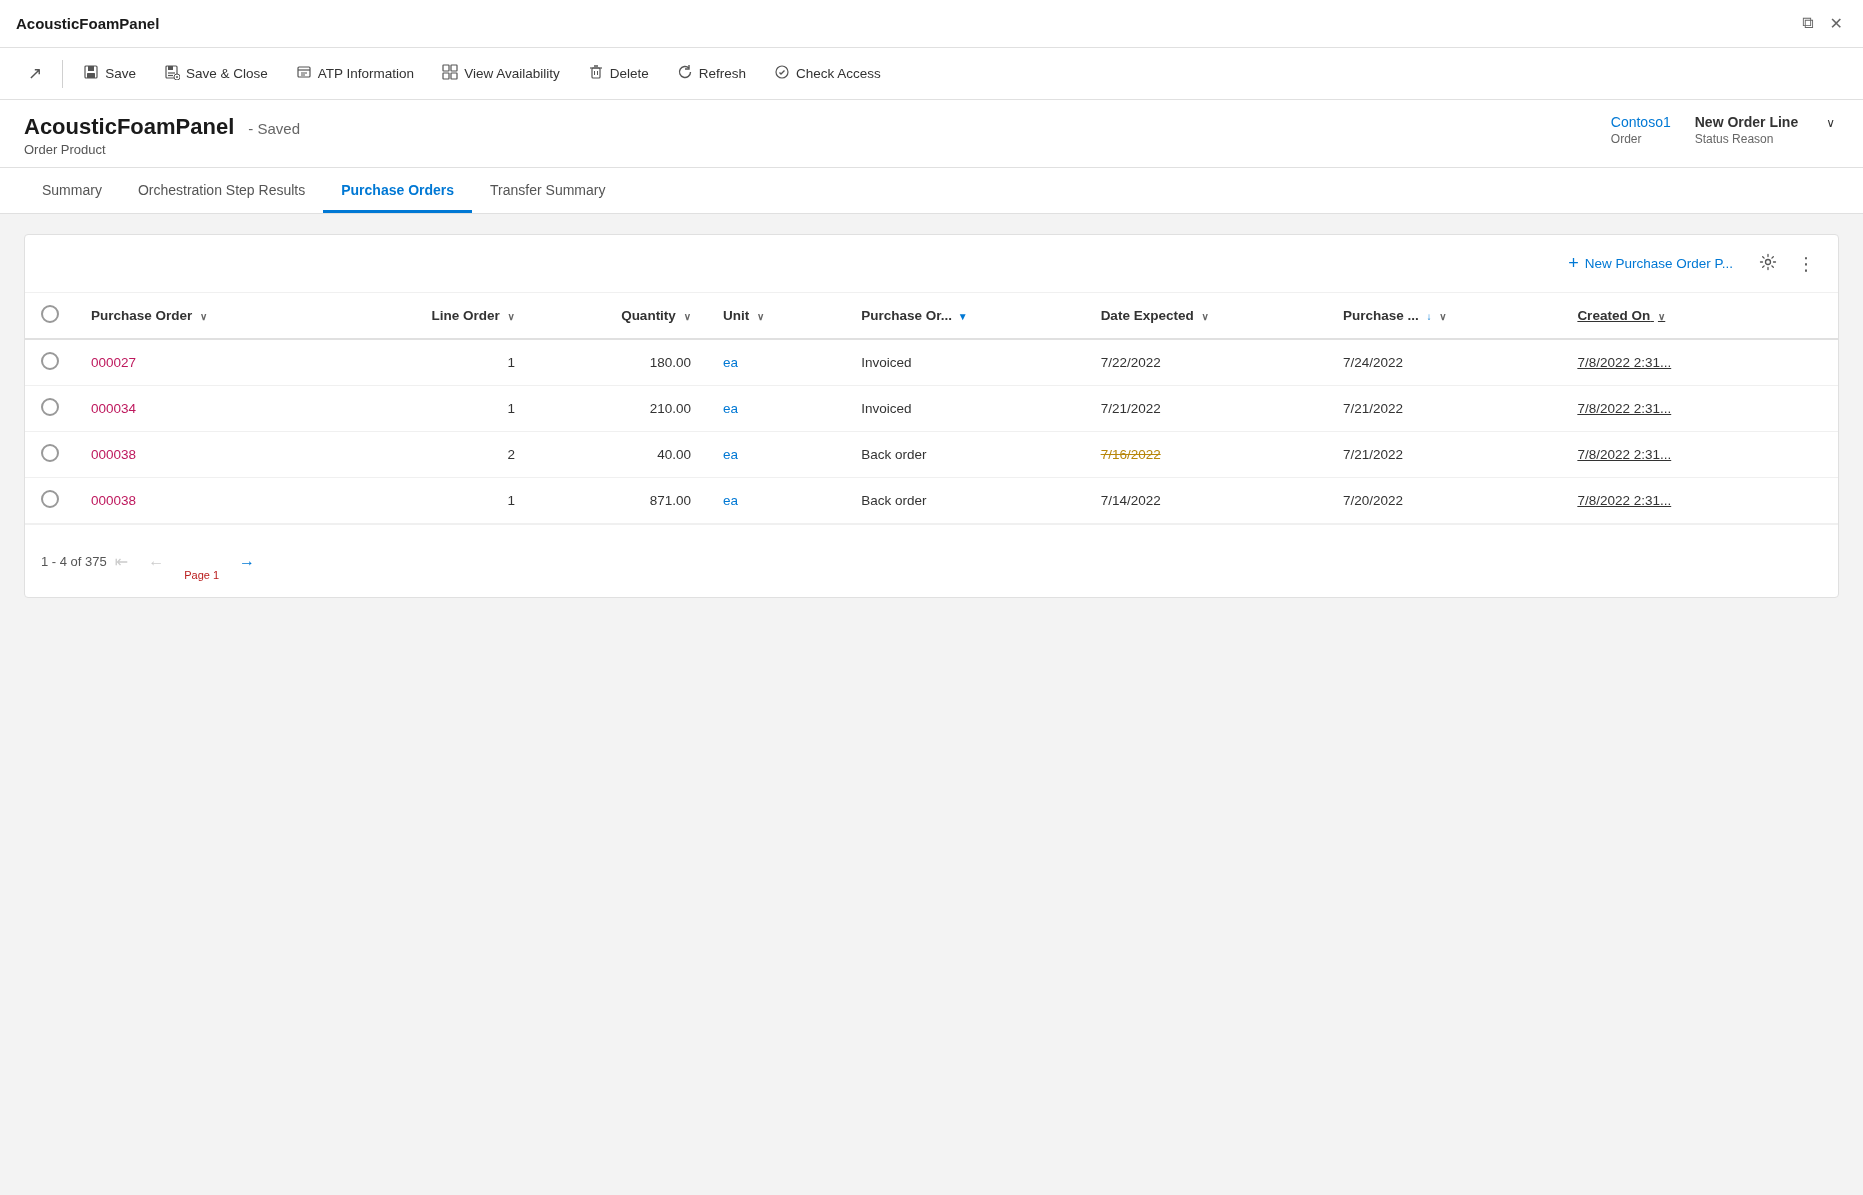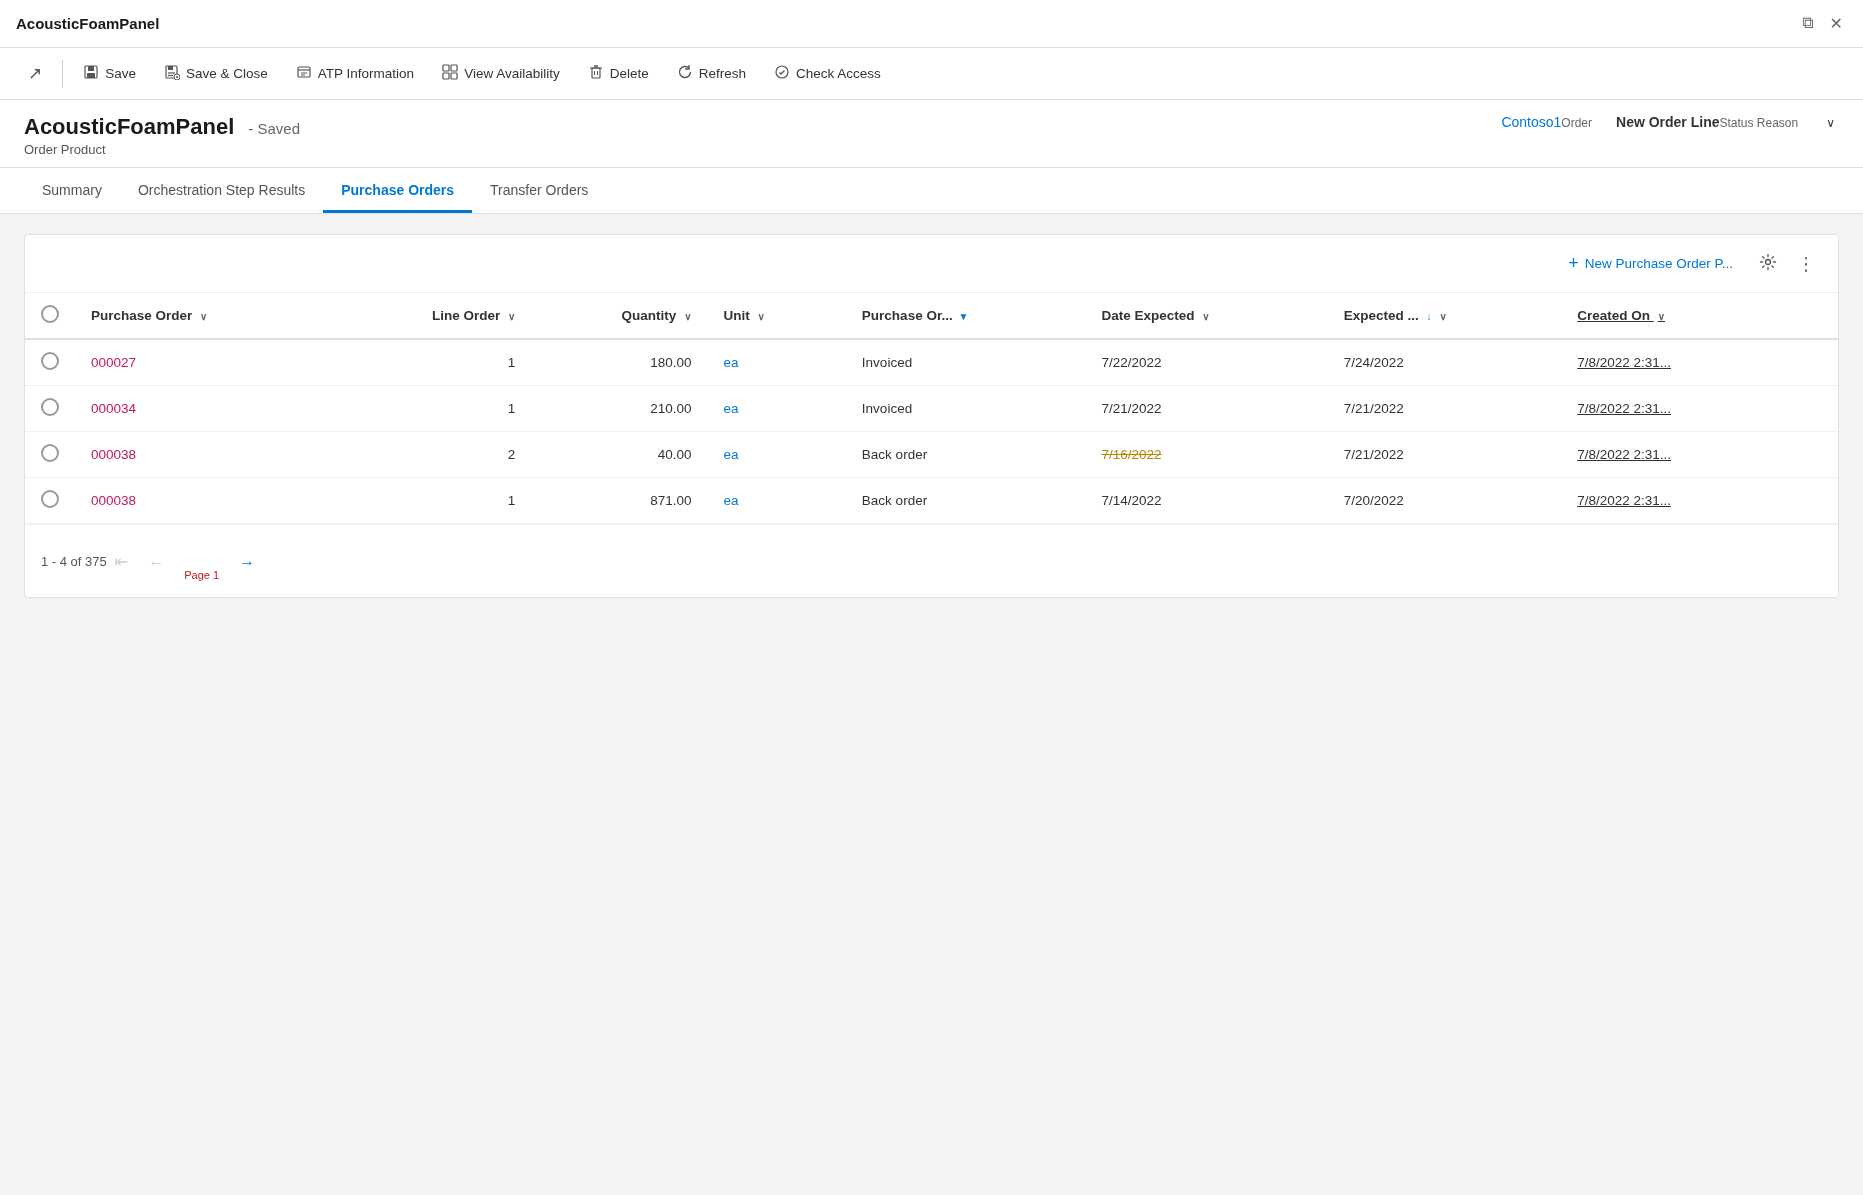--- a/index.html
+++ b/index.html
@@ -32,21 +32,21 @@
     
     .form-header {
       background: #fff; border-bottom: 1px solid #e0e0e0;
       padding: 14px 24px 10px;
       display: flex; align-items: flex-start; justify-content: space-between;
     }
     .form-title { font-size: 22px; font-weight: 700; color: #1a1a1a; }
     .form-title-saved { font-size: 15px; font-weight: 400; color: #666; margin-left: 8px; }
     .form-subtitle { font-size: 13px; color: #555; margin-top: 2px; }
     .form-header-right { display: flex; align-items: flex-start; gap: 24px; }
-    .field-group { display: flex; flex-direction: row; }
+    .field-group { display: flex; flex-direction: column; }
     .field-label { font-size: 12px; color: #666; margin-top: 2px; }
     .field-value-link { font-size: 14px; color: #0078d4; cursor: pointer; font-weight: 500; }
     .field-value { font-size: 14px; color: #333; font-weight: 600; }
     .dropdown-arrow { font-size: 12px; color: #333; cursor: pointer; padding: 2px 4px; }
 
     
     .tabs {
       display: flex; align-items: center; gap: 0;
       background: #fff; border-bottom: 1px solid #e0e0e0;
       padding: 0 24px;
@@ -244,21 +244,21 @@
   <div class="tab">
     <span>Summary</span>
   </div>
   <div class="tab">
     <span>Orchestration Step Results</span>
   </div>
   <div class="tab active">
     <span>Purchase Orders</span>
   </div>
   <div class="tab">
-    <span>Transfer Orders</span>
+    <span>Transfer Summary</span>
   </div>
 </div>
 
 <div class="main-content">
   <div class="table-card">
 
     <div class="table-toolbar">
       <button class="table-toolbar-btn">
         <span style="font-size:18px;font-weight:300;">+</span>
         <span>New Purchase Order P...</span>
@@ -298,21 +298,21 @@
           </th>
           <th class="col-status">
             <span>Purchase Or...</span>
             <span class="filter-icon">▼</span>
           </th>
           <th class="col-date">
             <span>Date Expected</span>
             <span class="sort-indicator">∨</span>
           </th>
           <th class="col-confirmed">
-            <span>Expected ...</span>
+            <span>Purchase ...</span>
             <span class="sort-indicator" style="color:#0078d4;">↓</span>
             <span class="sort-indicator">∨</span>
           </th>
           <th class="col-created">
             <span>Created On</span>
             <span class="sort-indicator">∨</span>
           </th>
         </tr>
       </thead>
       <tbody id="table-body">

